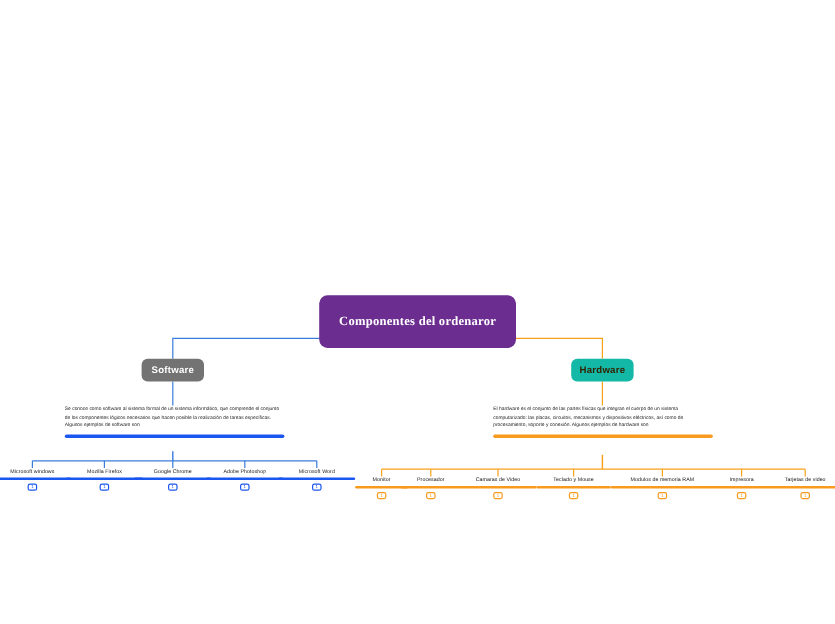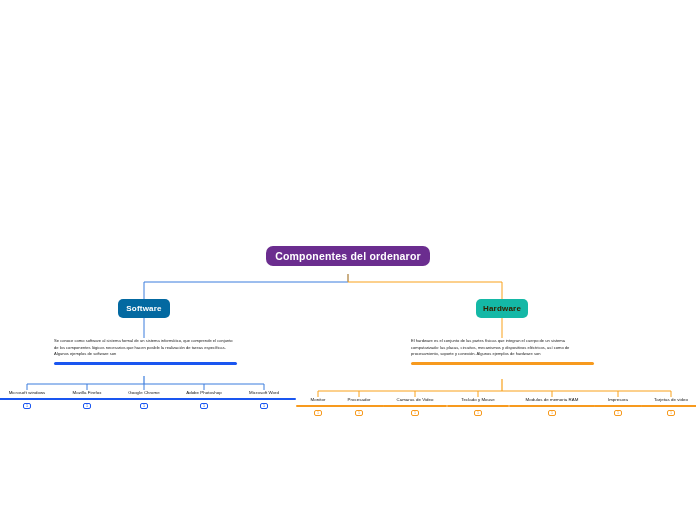--- a/index.html
+++ b/index.html
@@ -32,51 +32,52 @@
     height: 520px;
     pointer-events: none;
   }
 
   
   .root-node {
     position: absolute;
     left: 266px;
     top: 246px;
     width: 164px;
-    height: 20px;
+    height: 44px;
     border-radius: 7px;
     background: #6b2d8f;
     color: #ffffff;
     font-size: 10.5px;
     font-weight: bold;
     letter-spacing: .2px;
     display: flex;
     align-items: center;
     justify-content: center;
     box-sizing: border-box;
+    font-family: Liberation Serif, serif;
   }
 
   
   .branch-node {
     position: absolute;
     height: 19px;
     border-radius: 5px;
     font-size: 8px;
     font-weight: bold;
     display: flex;
     align-items: center;
     justify-content: center;
     box-sizing: border-box;
     letter-spacing: .2px;
   }
   .branch-software {
     left: 118px;
     top: 299px;
     width: 52px;
-    background: #0369a1;
+    background: #737373;
     color: #ffffff;
   }
   .branch-hardware {
     left: 476px;
     top: 299px;
     width: 52px;
     background: #14b8a6;
     color: #332200;
   }
 

